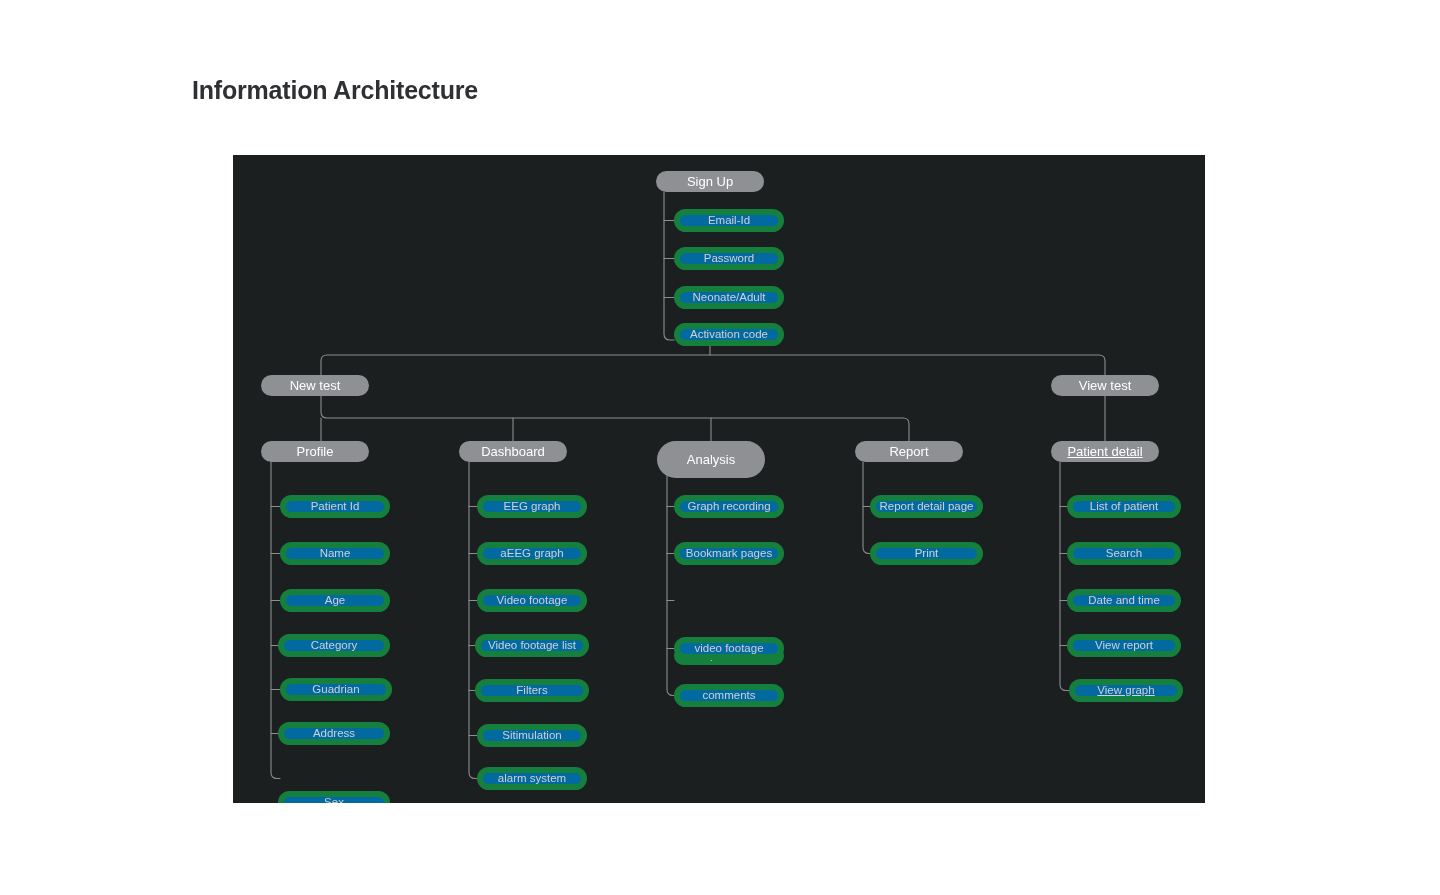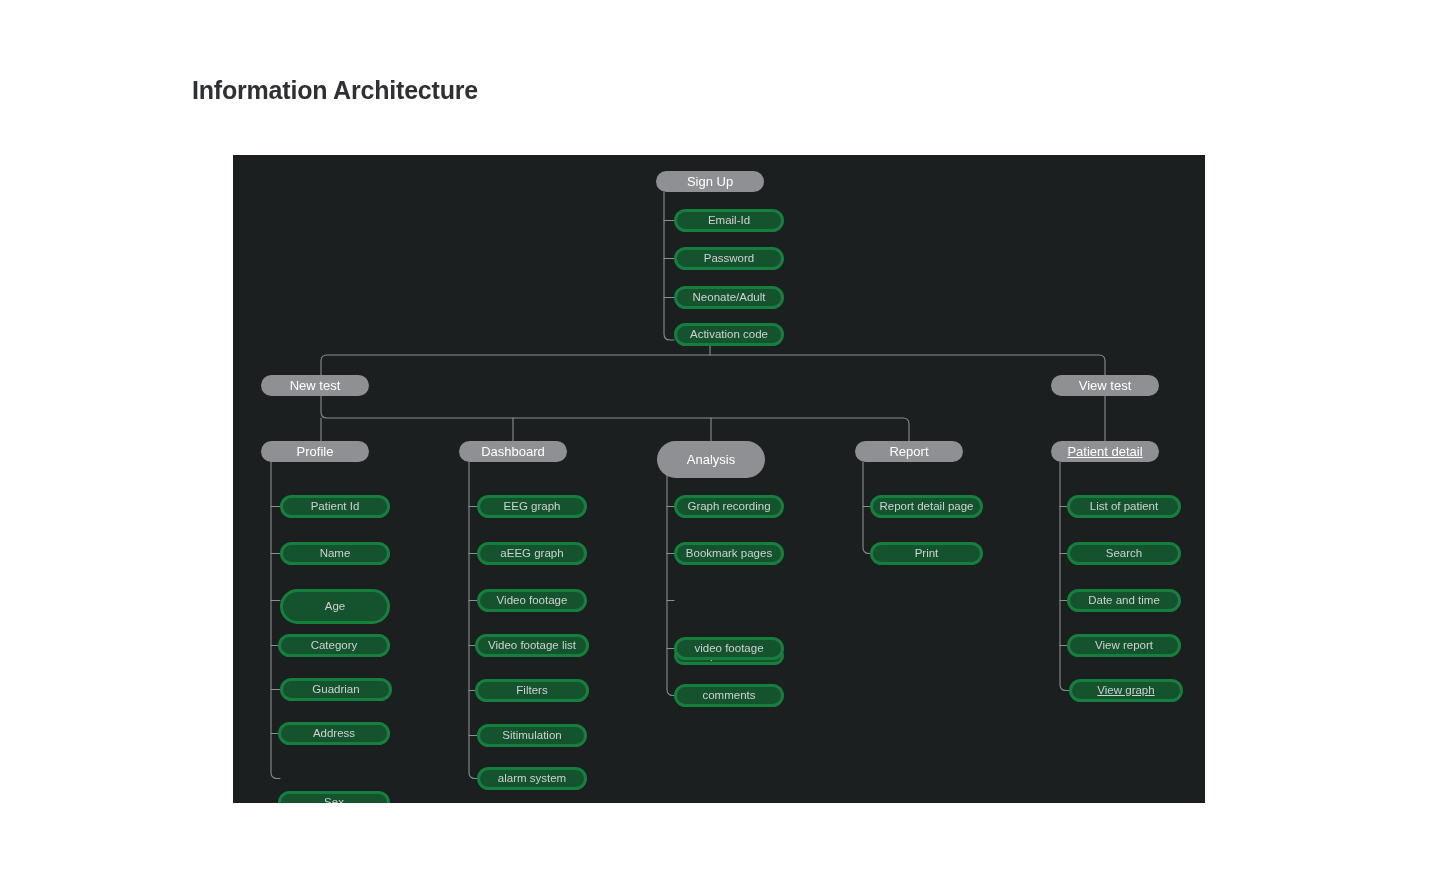--- a/index.html
+++ b/index.html
@@ -61,23 +61,23 @@
 
   .node.header {
     background: #8e9094;
     color: #ffffff;
     border: none;
     height: 21px;
     font-size: 13px;
   }
 
   .node.leaf {
-    background: #14532d;
+    background: #0369a1;
     color: #cfd1d2;
-    border: 3px solid #15803d;
+    border: 6px solid #15803d;
     height: 23px;
   }
 </style>
 </head>
 <body>
 
 <div id="page-title">Information Architecture</div>
 
 <div id="diagram-panel">
 
@@ -140,21 +140,21 @@
       <div class="node leaf" style="left: 441px; top: 168px; width: 110px; height: 23px;">Activation code</div>
       <div class="node header" style="left: 28px; top: 220px; width: 108px; height: 21px;">New test</div>
       <div class="node header" style="left: 818px; top: 220px; width: 108px; height: 21px;">View test</div>
       <div class="node header" style="left: 28px; top: 286px; width: 108px; height: 21px;">Profile</div>
       <div class="node header" style="left: 226px; top: 286px; width: 108px; height: 21px;">Dashboard</div>
       <div class="node header" style="left: 424px; top: 286px; width: 108px; height: 37px;">Analysis</div>
       <div class="node header" style="left: 622px; top: 286px; width: 108px; height: 21px;">Report</div>
       <div class="node header" style="left: 818px; top: 286px; width: 108px; height: 21px; text-decoration: underline;">Patient detail</div>
       <div class="node leaf" style="left: 47px; top: 340px; width: 110px; height: 23px;">Patient Id</div>
       <div class="node leaf" style="left: 47px; top: 387px; width: 110px; height: 23px;">Name</div>
-      <div class="node leaf" style="left: 47px; top: 434px; width: 110px; height: 35px;">Age</div>
+      <div class="node leaf" style="left: 47px; top: 434px; width: 110px; height: 23px;">Age</div>
       <div class="node leaf" style="left: 45px; top: 479px; width: 112px; height: 23px;">Category</div>
       <div class="node leaf" style="left: 47px; top: 523px; width: 112px; height: 23px;">Guadrian</div>
       <div class="node leaf" style="left: 45px; top: 567px; width: 112px; height: 23px;">Address</div>
       <div class="node leaf" style="left: 45px; top: 612px; width: 112px; height: 23px; margin-top: 24px;">Sex</div>
       <div class="node leaf" style="left: 244px; top: 340px; width: 110px; height: 23px;">EEG graph</div>
       <div class="node leaf" style="left: 244px; top: 387px; width: 110px; height: 23px;">aEEG graph</div>
       <div class="node leaf" style="left: 244px; top: 434px; width: 110px; height: 23px;">Video footage</div>
       <div class="node leaf" style="left: 242px; top: 479px; width: 114px; height: 23px;">Video footage list</div>
       <div class="node leaf" style="left: 242px; top: 524px; width: 114px; height: 23px;">Filters</div>
       <div class="node leaf" style="left: 244px; top: 569px; width: 110px; height: 23px;">Sitimulation</div>

